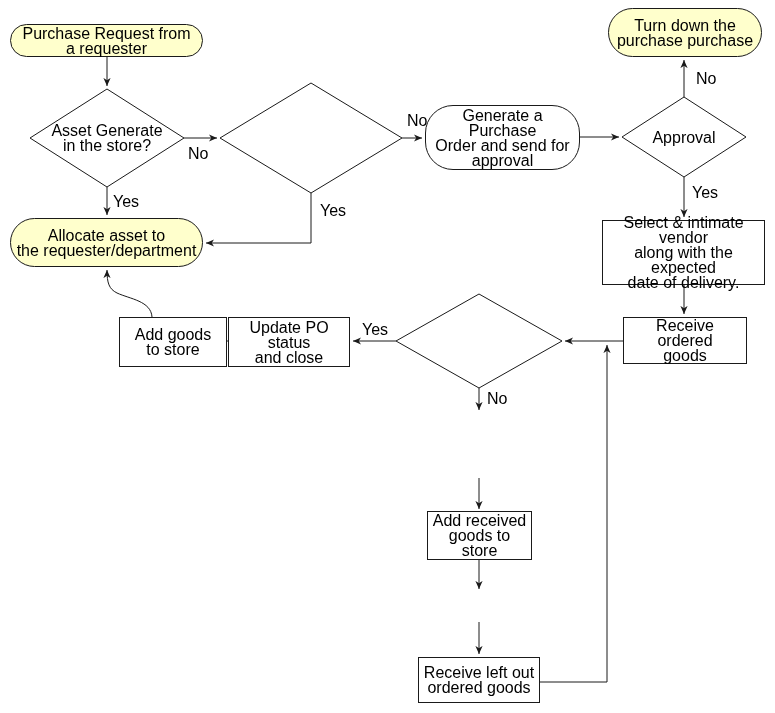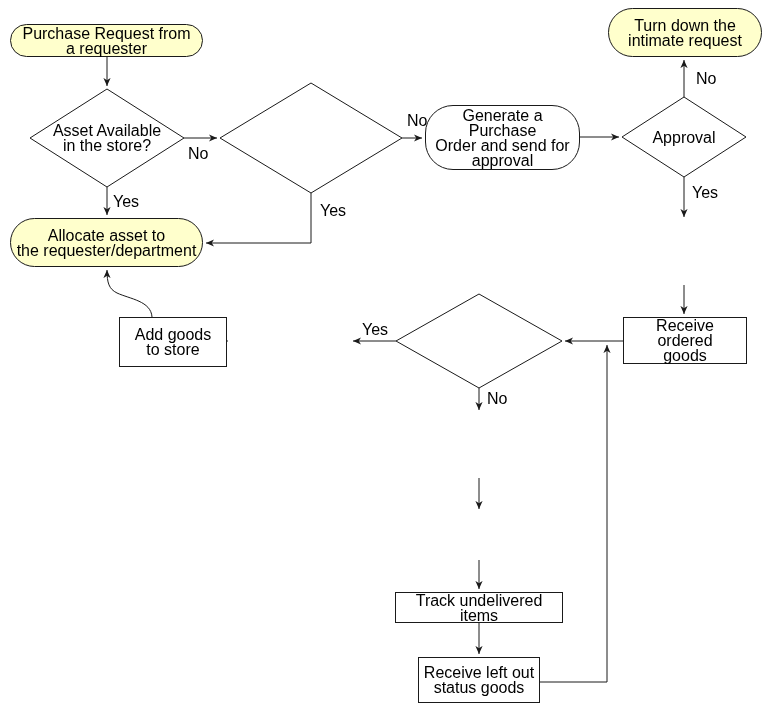--- a/index.html
+++ b/index.html
@@ -75,49 +75,59 @@
     <polygon class="decision" points="684,97 746,137 684,177 622,137"></polygon>
     <polygon class="decision" points="479,294 562,341 479,388 396,341"></polygon>
   </svg>
 
   <div class="node terminator" style="left:10px; top:24px; width:193px; height:33px;">
     <span>Purchase Request from
 a requester</span>
   </div>
   <div class="node terminator" style="left:608px; top:8px; width:154px; height:49px;">
     <span>Turn down the
-intimate request</span>
+purchase purchase</span>
   </div>
   <div class="node terminator" style="left:10px; top:218px; width:193px; height:49px;">
     <span>Allocate asset to
 the requester/department</span>
   </div>
 
   <div class="node process" style="left:425px; top:105px; width:155px; height:65px;border-radius:28px;">
     <span>Generate a Purchase
 Order and send for
 approval</span>
   </div>
+  <div class="node process" style="left:602px; top:220px; width:163px; height:65px;">
+    <span>Select &amp; intimate vendor
+along with the expected
+date of delivery.</span>
+  </div>
   <div class="node process" style="left:623px; top:317px; width:124px; height:47px;">
     <span>Receive ordered
 goods</span>
+  </div>
+  <div class="node process" style="left:228px; top:317px; width:122px; height:50px;">
+    <span>Update PO status
+and close</span>
   </div>
   <div class="node process" style="left:119px; top:317px; width:108px; height:50px;">
     <span>Add goods
 to store</span>
   </div>
-  <div class="node process" style="left:395px; top:592px; width:168px; height:31px;">
-    <span>Track undelivered items</span>
+  <div class="node process" style="left:427px; top:511px; width:105px; height:49px;">
+    <span>Add received
+goods to store</span>
   </div>
   <div class="node process" style="left:418px; top:657px; width:122px; height:46px;">
     <span>Receive left out
-status goods</span>
+ordered goods</span>
   </div>
 
-  <div class="dlabel" style="left:27px; top:123px; width:160px;">Asset Available
+  <div class="dlabel" style="left:27px; top:123px; width:160px;">Asset Generate
 in the store?</div>
   <div class="dlabel" style="left:624px; top:130px; width:120px;">Approval</div>
 
   <span class="elabel" style="left:188px; top:146px;">No</span>
   <span class="elabel" style="left:113px; top:194px;">Yes</span>
   <span class="elabel" style="left:407px; top:113px;">No</span>
   <span class="elabel" style="left:320px; top:203px;">Yes</span>
   <span class="elabel" style="left:696px; top:71px;">No</span>
   <span class="elabel" style="left:692px; top:185px;">Yes</span>
   <span class="elabel" style="left:362px; top:322px;">Yes</span>

